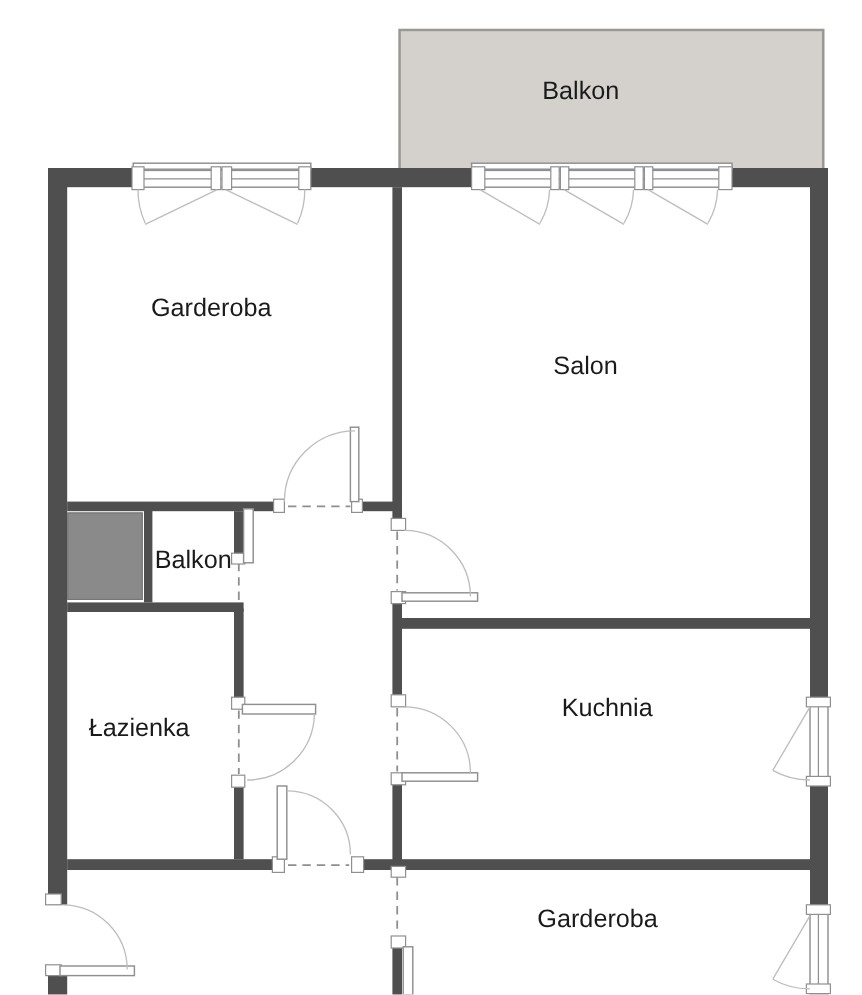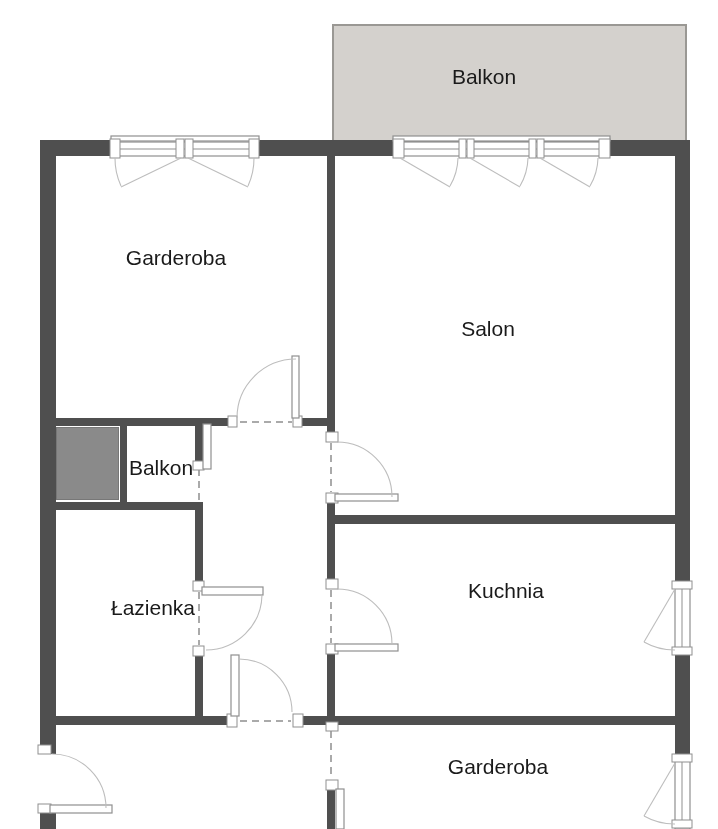--- a/index.html
+++ b/index.html
@@ -174,18 +174,18 @@
     <g>
       <rect class="jamb" x="38" y="745" width="13" height="9"></rect>
       <rect class="jamb" x="38" y="804" width="13" height="9"></rect>
       <rect class="panel" x="50" y="805" width="62" height="8"></rect>
       <path class="arc" d="M52,754 A54,54 0 0 1 106,808"></path>
     </g>
   </svg>
 
   <div class="room-label" style="left:484px;top:76px;">Balkon</div>
   <div class="room-label" style="left:176px;top:257px;">Garderoba</div>
-  <div class="room-label" style="left:488px;top:328px;">Salon</div>
+  <div class="room-label" style="left:488px;top:305px;">Salon</div>
   <div class="room-label" style="left:161px;top:467px;">Balkon</div>
-  <div class="room-label" style="left:116px;top:607px;margin-left:37px;">Łazienka</div>
+  <div class="room-label" style="left:116px;top:607px;">Łazienka</div>
   <div class="room-label" style="left:506px;top:590px;">Kuchnia</div>
   <div class="room-label" style="left:498px;top:766px;">Garderoba</div>
 </div>
 
 </body></html>

